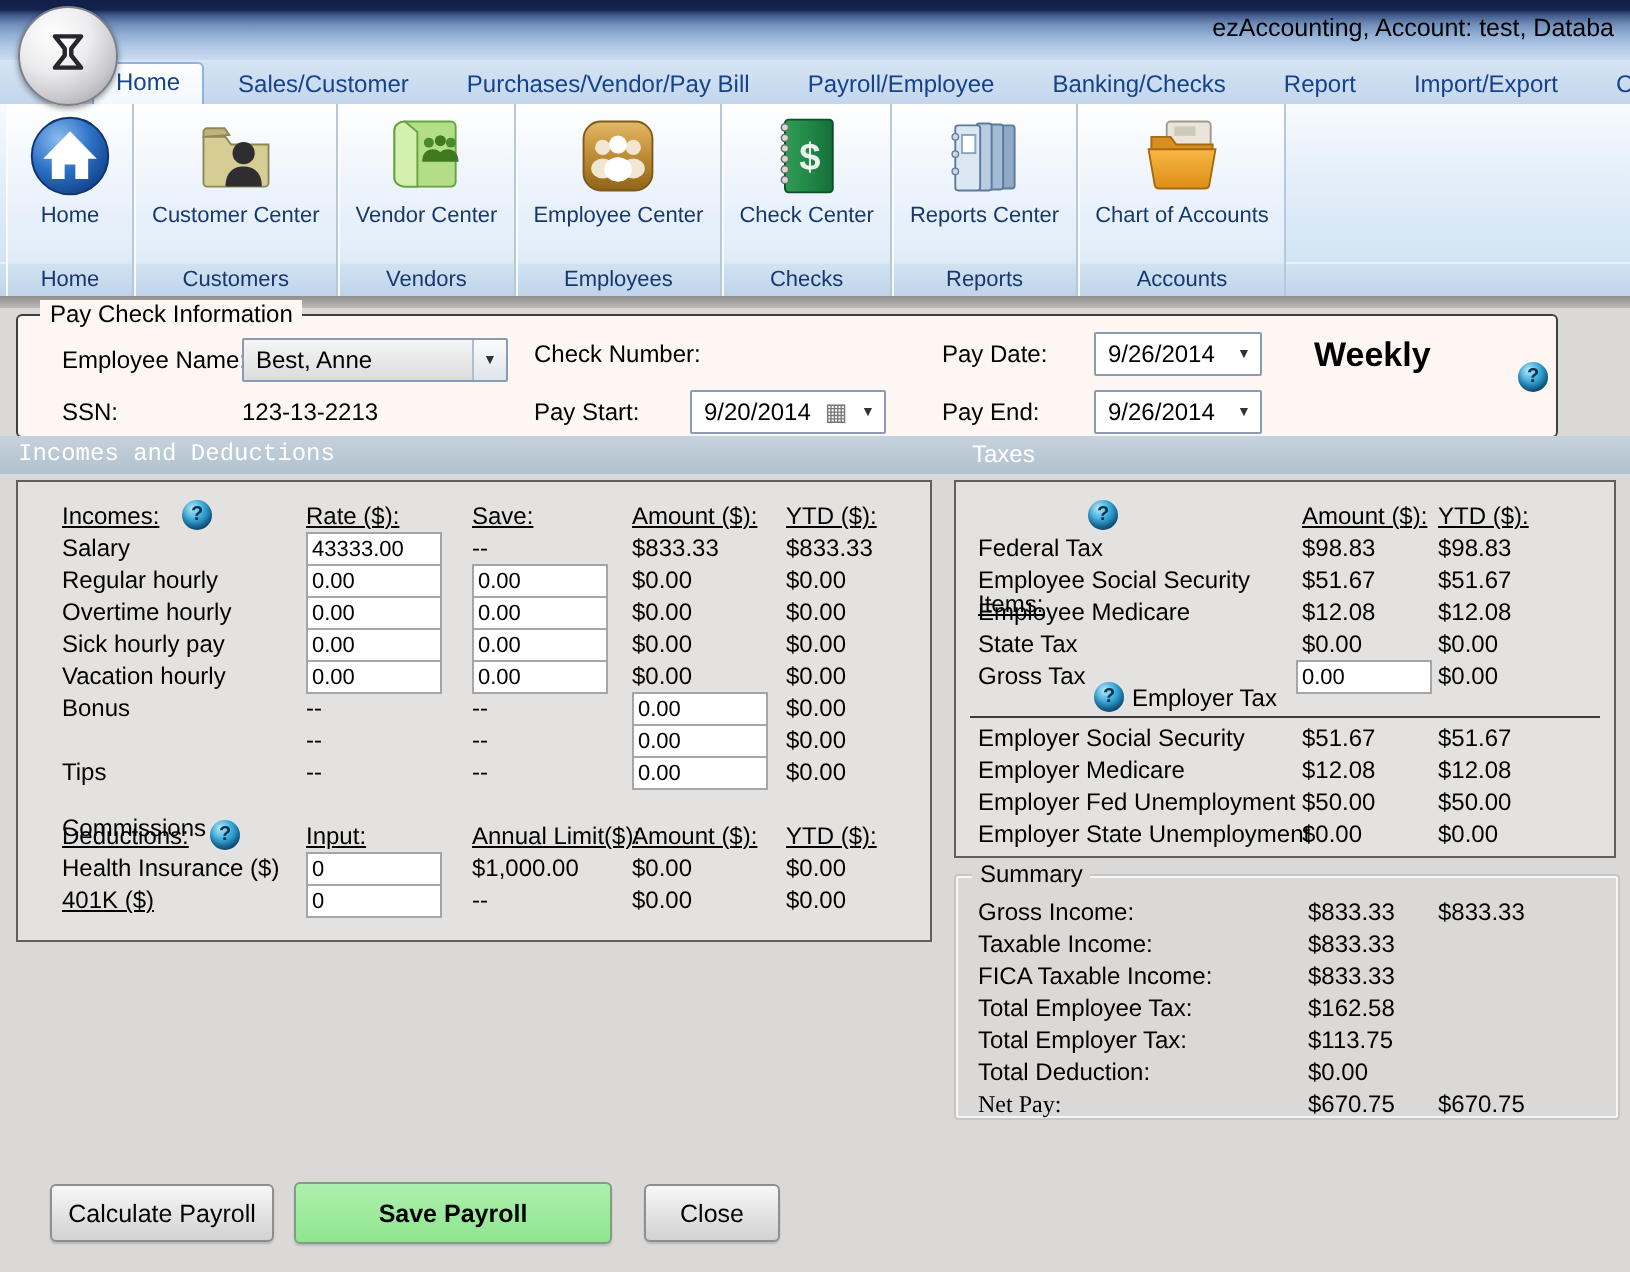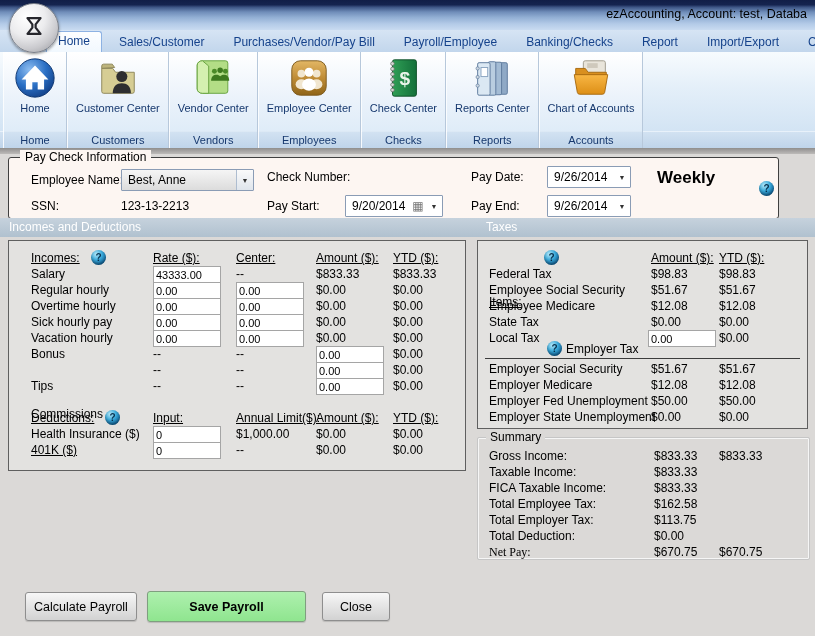--- a/index.html
+++ b/index.html
@@ -320,29 +320,29 @@
     <span class="pc-lbl" style="left:462px; top:41px;">Pay End:</span>
     <div class="combo" style="left:538px; top:37px; width:84px;">
       <span class="combo-txt">9/26/2014</span>
       <span class="combo-arrow" style="border-left:none; background:transparent;">▼</span>
     </div>
 
     <span class="weekly" style="left:648px; top:10px;">Weekly</span>
     <span class="globe" style="position:absolute; left:750px; top:23px;">?</span>
   </div>
 
-  <div class="sec-hdr" style="left:0; width:550px;">Incomes and Deductions</div>
+  <div class="sec-hdr" style="left:0; width:550px;font-family:Liberation Mono, monospace;">Incomes and Deductions</div>
   <div class="sec-hdr" style="left:477px; width:338px;">Taxes</div>
 
   <div class="panel panel-left" id="panel-left">
       <div class="trow" style="top: 9px;">
         <span class="tcell hdr" style="left: 22px;">Incomes:</span>
         <span class="globe row-globe" style="left: 82px;">?</span>
         <span class="tcell hdr" style="left: 144px;">Rate ($):</span>
-        <span class="tcell hdr" style="left: 227px;">Center:</span>
+        <span class="tcell hdr" style="left: 227px;">Save:</span>
         <span class="tcell hdr" style="left: 307px;">Amount ($):</span>
         <span class="tcell hdr" style="left: 384px;">YTD ($):</span>
       </div>
       <div class="trow" style="top: 25px;">
         <span class="tcell" style="left: 22px;">Salary</span>
         <input class="tin" type="text" value="43333.00" style="left: 144px;">
         <span class="tcell" style="left: 227px;">--</span>
         <span class="tcell" style="left: 307px;">$833.33</span>
         <span class="tcell" style="left: 384px;">$833.33</span>
       </div>
@@ -446,21 +446,21 @@
         <span class="tcell" style="left: 11px;">Employee Medicare</span>
         <span class="tcell" style="left: 173px;">$12.08</span>
         <span class="tcell" style="left: 241px;">$12.08</span>
       </div>
       <div class="trow" style="top: 73px;">
         <span class="tcell" style="left: 11px;">State Tax</span>
         <span class="tcell" style="left: 173px;">$0.00</span>
         <span class="tcell" style="left: 241px;">$0.00</span>
       </div>
       <div class="trow" style="top: 89px;">
-        <span class="tcell" style="left: 11px;">Local Tax</span>
+        <span class="tcell" style="left: 11px;">Gross Tax</span>
         <input class="tin" type="text" value="0.00" style="left: 170px;">
         <span class="tcell" style="left: 241px;">$0.00</span>
       </div>
       <div class="trow" style="top: 120px;">
         <span class="tcell" style="left: 11px;">Employer Social Security</span>
         <span class="tcell" style="left: 173px;">$51.67</span>
         <span class="tcell" style="left: 241px;">$51.67</span>
       </div>
       <div class="trow" style="top: 136px;">
         <span class="tcell" style="left: 11px;">Employer Medicare</span>

